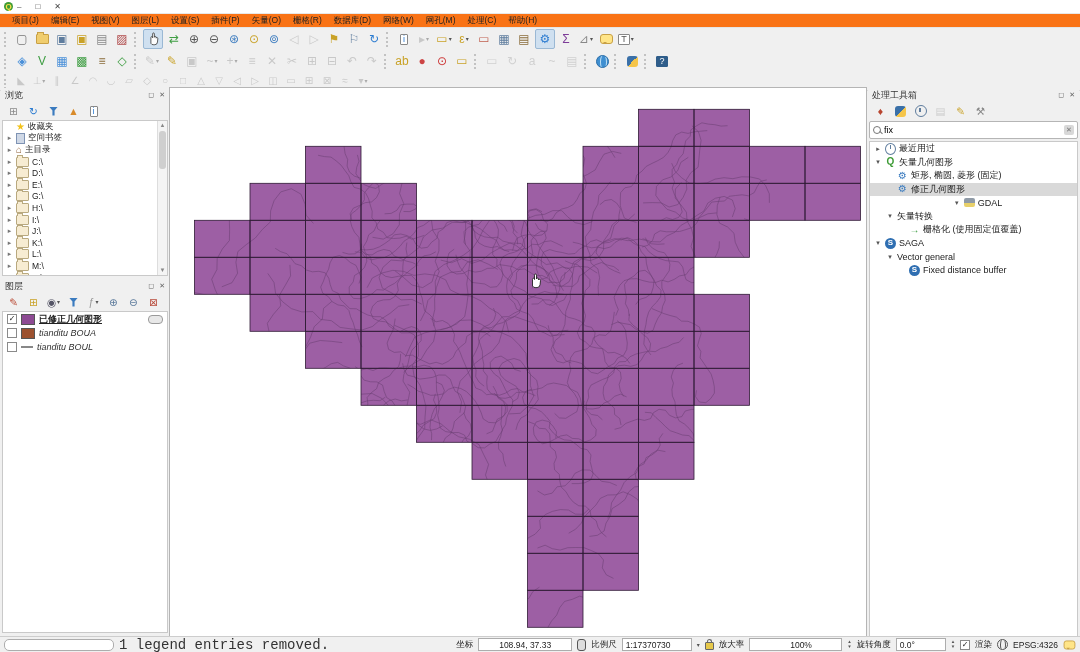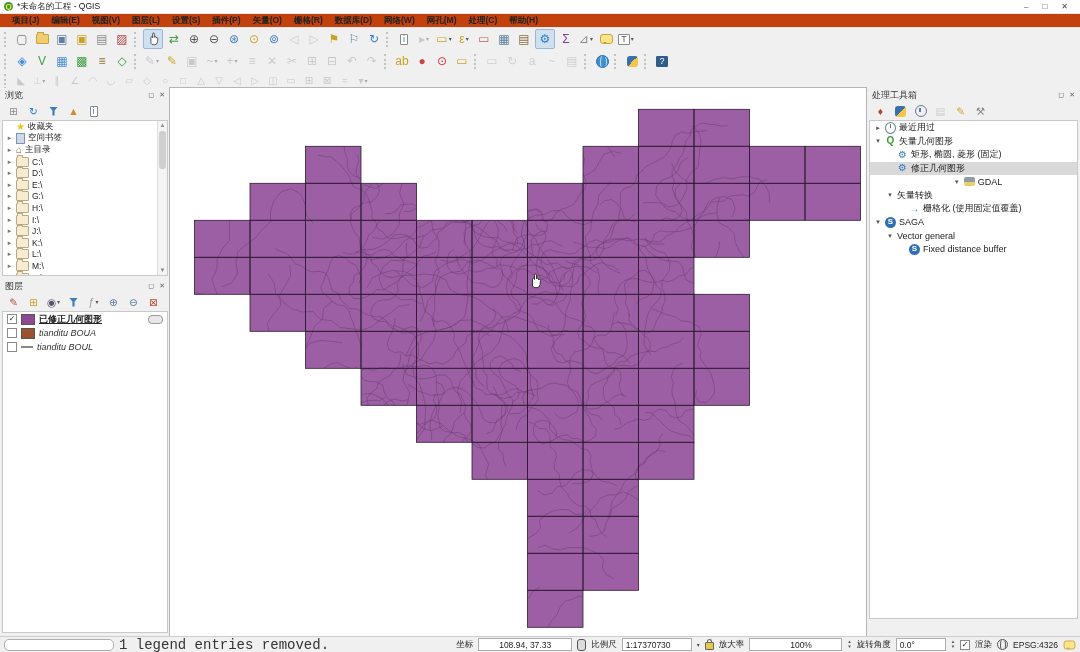--- a/index.html
+++ b/index.html
@@ -9,21 +9,21 @@
     background:#f0f0f0;color:#222;font-size:9px;
     -webkit-font-smoothing:antialiased;
   }
   
   .titlebar{height:13px;background:#ffffff;display:flex;align-items:center;padding:0 4px;border-bottom:1px solid #e8e8e8;}
   .appicon{width:9px;height:9px;border-radius:50%;background:#3d9b35;color:#ffe24a;font-size:8px;font-weight:bold;
     display:inline-flex;align-items:center;justify-content:center;margin-right:4px;line-height:1;}
   .title{font-size:8.5px;color:#222;flex:1;}
   .winbtns{display:flex;gap:14px;padding-right:8px;}
   .winbtns span{font-size:8px;color:#444;cursor:default;line-height:1;}
-  .menubar{height:13px;background:#c2410c;display:flex;align-items:center;padding-left:6px;border-bottom:1px solid #e5e5e5;font-weight:bold;}
+  .menubar{height:13px;background:#f97316;display:flex;align-items:center;padding-left:6px;border-bottom:1px solid #e5e5e5;}
   .menu-item{padding:0 6px;font-size:8.5px;color:#222;}
   
   .tb{display:flex;align-items:center;background:#f0f0f0;height:22px;padding-left:2px;}
   #tb3{height:18px;border-bottom:1px solid #dcdcdc;}
   .handle{width:4px;height:15px;margin:0 2px;border-left:2px dotted #c2c2c2;}
   .ti{width:18px;height:18px;display:inline-flex;align-items:center;justify-content:center;
     margin:0 1px;border-radius:2px;position:relative;font-size:12px;line-height:1;}
   #tb3 .ti{width:16px;height:15px;font-size:10px;}
   .ti.active{background:#cfe0f0;border:1px solid #9ab8d4;}
   .ti.dis{opacity:.45;}
@@ -110,21 +110,20 @@
   .lock::before{content:"";position:absolute;left:1px;top:-4px;width:3px;height:3px;border:1px solid #666;border-bottom:none;border-radius:3px 3px 0 0;}
   .sb-globe{width:9px;height:9px;border-radius:50%;border:1px solid #555;position:relative;overflow:hidden;}
   .sb-globe::before{content:"";position:absolute;left:2px;top:-2px;width:4px;height:12px;border-radius:50%;border:1px solid #555;}
   .mouseico{width:7px;height:10px;border:1px solid #555;border-radius:3px;background:#ddd;}
 </style>
 </head>
 <body>
 
 <div class="titlebar">
   <span class="appicon">Q</span>
-  <span class="title">*未命名的工程 - QGIS</span>
   <span class="winbtns">
     <span>–</span>
     <span>□</span>
     <span>✕</span>
   </span>
 </div>
 <div class="menubar" id="menubar">
     <span class="menu-item">项目(J)</span>
     <span class="menu-item">编辑(E)</span>
     <span class="menu-item">视图(V)</span>
@@ -955,20 +954,25 @@
         <span class="ti dis">
           <span class="glyph" style="color: rgb(153, 153, 153);">▤</span>
         </span>
         <span class="ti">
           <span class="glyph" style="color: rgb(201, 162, 39);">✎</span>
         </span>
         <span class="ti">
           <span class="glyph" style="color: rgb(136, 136, 136);">⚒</span>
         </span>
       </div>
+    <div class="searchrow">
+      <span class="mag"></span>
+      <input value="fix" style="">
+      <span class="clearbtn">✕</span>
+    </div>
     <div class="dock-body">
       <div id="toolbox-tree">
           <div class="prow" style="padding-left: 4px;">
             <span class="arr">▸</span>
             <span class="pi ">
               <span class="k-clock"></span>
             </span>
             <span class="plbl">最近用过</span>
           </div>
           <div class="prow" style="padding-left: 4px;">

